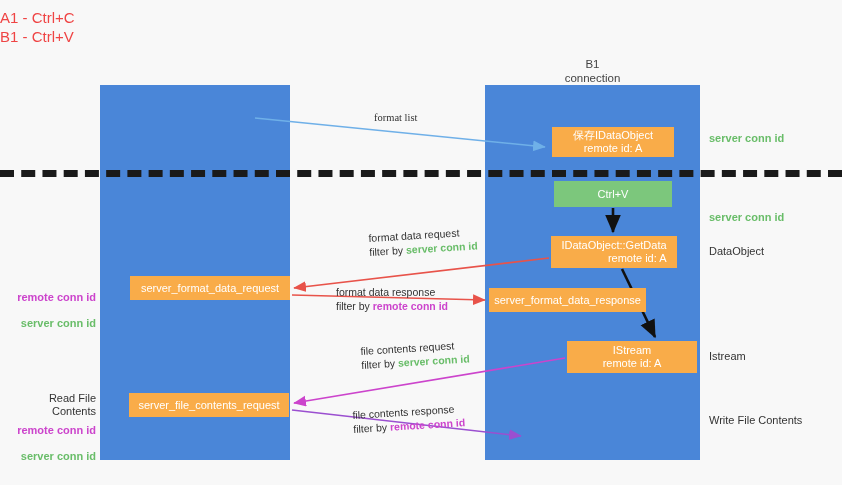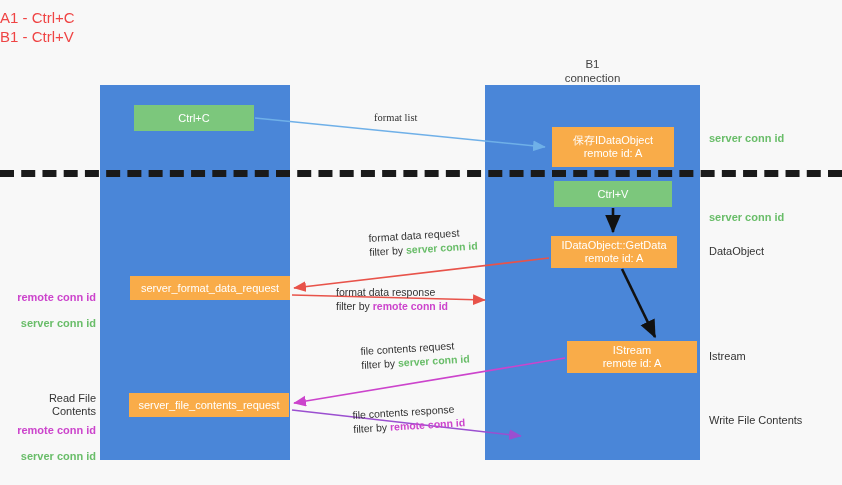--- a/index.html
+++ b/index.html
@@ -65,23 +65,23 @@
     font-size: 11px;
     line-height: 13px;
     text-align: center;
     white-space: pre-line;
     padding: 2px 4px;
   }
   .box.green  { background: #7cc77c; }
   .box.orange { background: #f9ac49; }
 
   #box-ctrl-c   { left: 134px; top: 105px; width: 120px; height: 26px; }
-  #box-save-ido { left: 552px; top: 127px; width: 122px; height: 40px; }
+  #box-save-ido { left: 552px; top: 127px; width: 122px; height: 30px; }
   #box-ctrl-v   { left: 554px; top: 181px; width: 118px; height: 26px; }
-  #box-getdata  { left: 551px; top: 236px; width: 126px; height: 32px; }
+  #box-getdata  { left: 551px; top: 236px; width: 126px; height: 32px; text-align: right; }
   #box-istream  { left: 567px; top: 341px; width: 130px; height: 32px; }
 
   #box-sfdreq   { left: 130px; top: 276px; width: 160px; height: 24px; text-align: center; }
   #box-sfdresp  { left: 489px; top: 288px; width: 157px; height: 24px; }
   #box-sfcreq   { left: 129px; top: 393px; width: 160px; height: 24px; }
   #box-sfcresp  { left: 525px; top: 424px; width: 160px; height: 24px; }
 
   
   .note {
     font-size: 11px;
@@ -163,30 +163,30 @@
 
     <line x1="292" y1="295" x2="485" y2="300" stroke="#e8534a" stroke-width="1.6" marker-end="url(#ah-red)"></line>
 
     <line x1="565" y1="358" x2="294" y2="403" stroke="#cc44cc" stroke-width="1.6" marker-end="url(#ah-magenta)"></line>
 
     <line x1="292" y1="410" x2="521" y2="436" stroke="#9b4fd0" stroke-width="1.6" marker-end="url(#ah-purple)"></line>
   </svg>
 
   <div class="abs" id="divider"></div>
 
-  <div class="abs box green" id="box-ctrl-c">Ctrl+C</div>
   <div class="abs box orange" id="box-save-ido">保存IDataObject
 remote id: A</div>
   <div class="abs box green" id="box-ctrl-v">Ctrl+V</div>
   <div class="abs box orange" id="box-getdata">IDataObject::GetData
 remote id: A</div>
   <div class="abs box orange" id="box-istream">IStream
 remote id: A</div>
 
   <div class="abs box orange" id="box-sfdreq">server_format_data_request</div>
+  <div class="abs box orange" id="box-sfdresp">server_format_data_response</div>
   <div class="abs box orange" id="box-sfcreq">server_file_contents_request</div>
 
   <div class="abs note green" id="note-server-1">server conn id</div>
   <div class="abs note green" id="note-server-2">server conn id</div>
   <div class="abs note dark" id="note-dataobject">DataObject</div>
   <div class="abs note dark" id="note-istream">Istream</div>
   <div class="abs note dark" id="note-write-file">Write File Contents</div>
 
   <div class="abs note" id="note-left-ids-1">
     <span class="note magenta">remote conn id</span><br>

